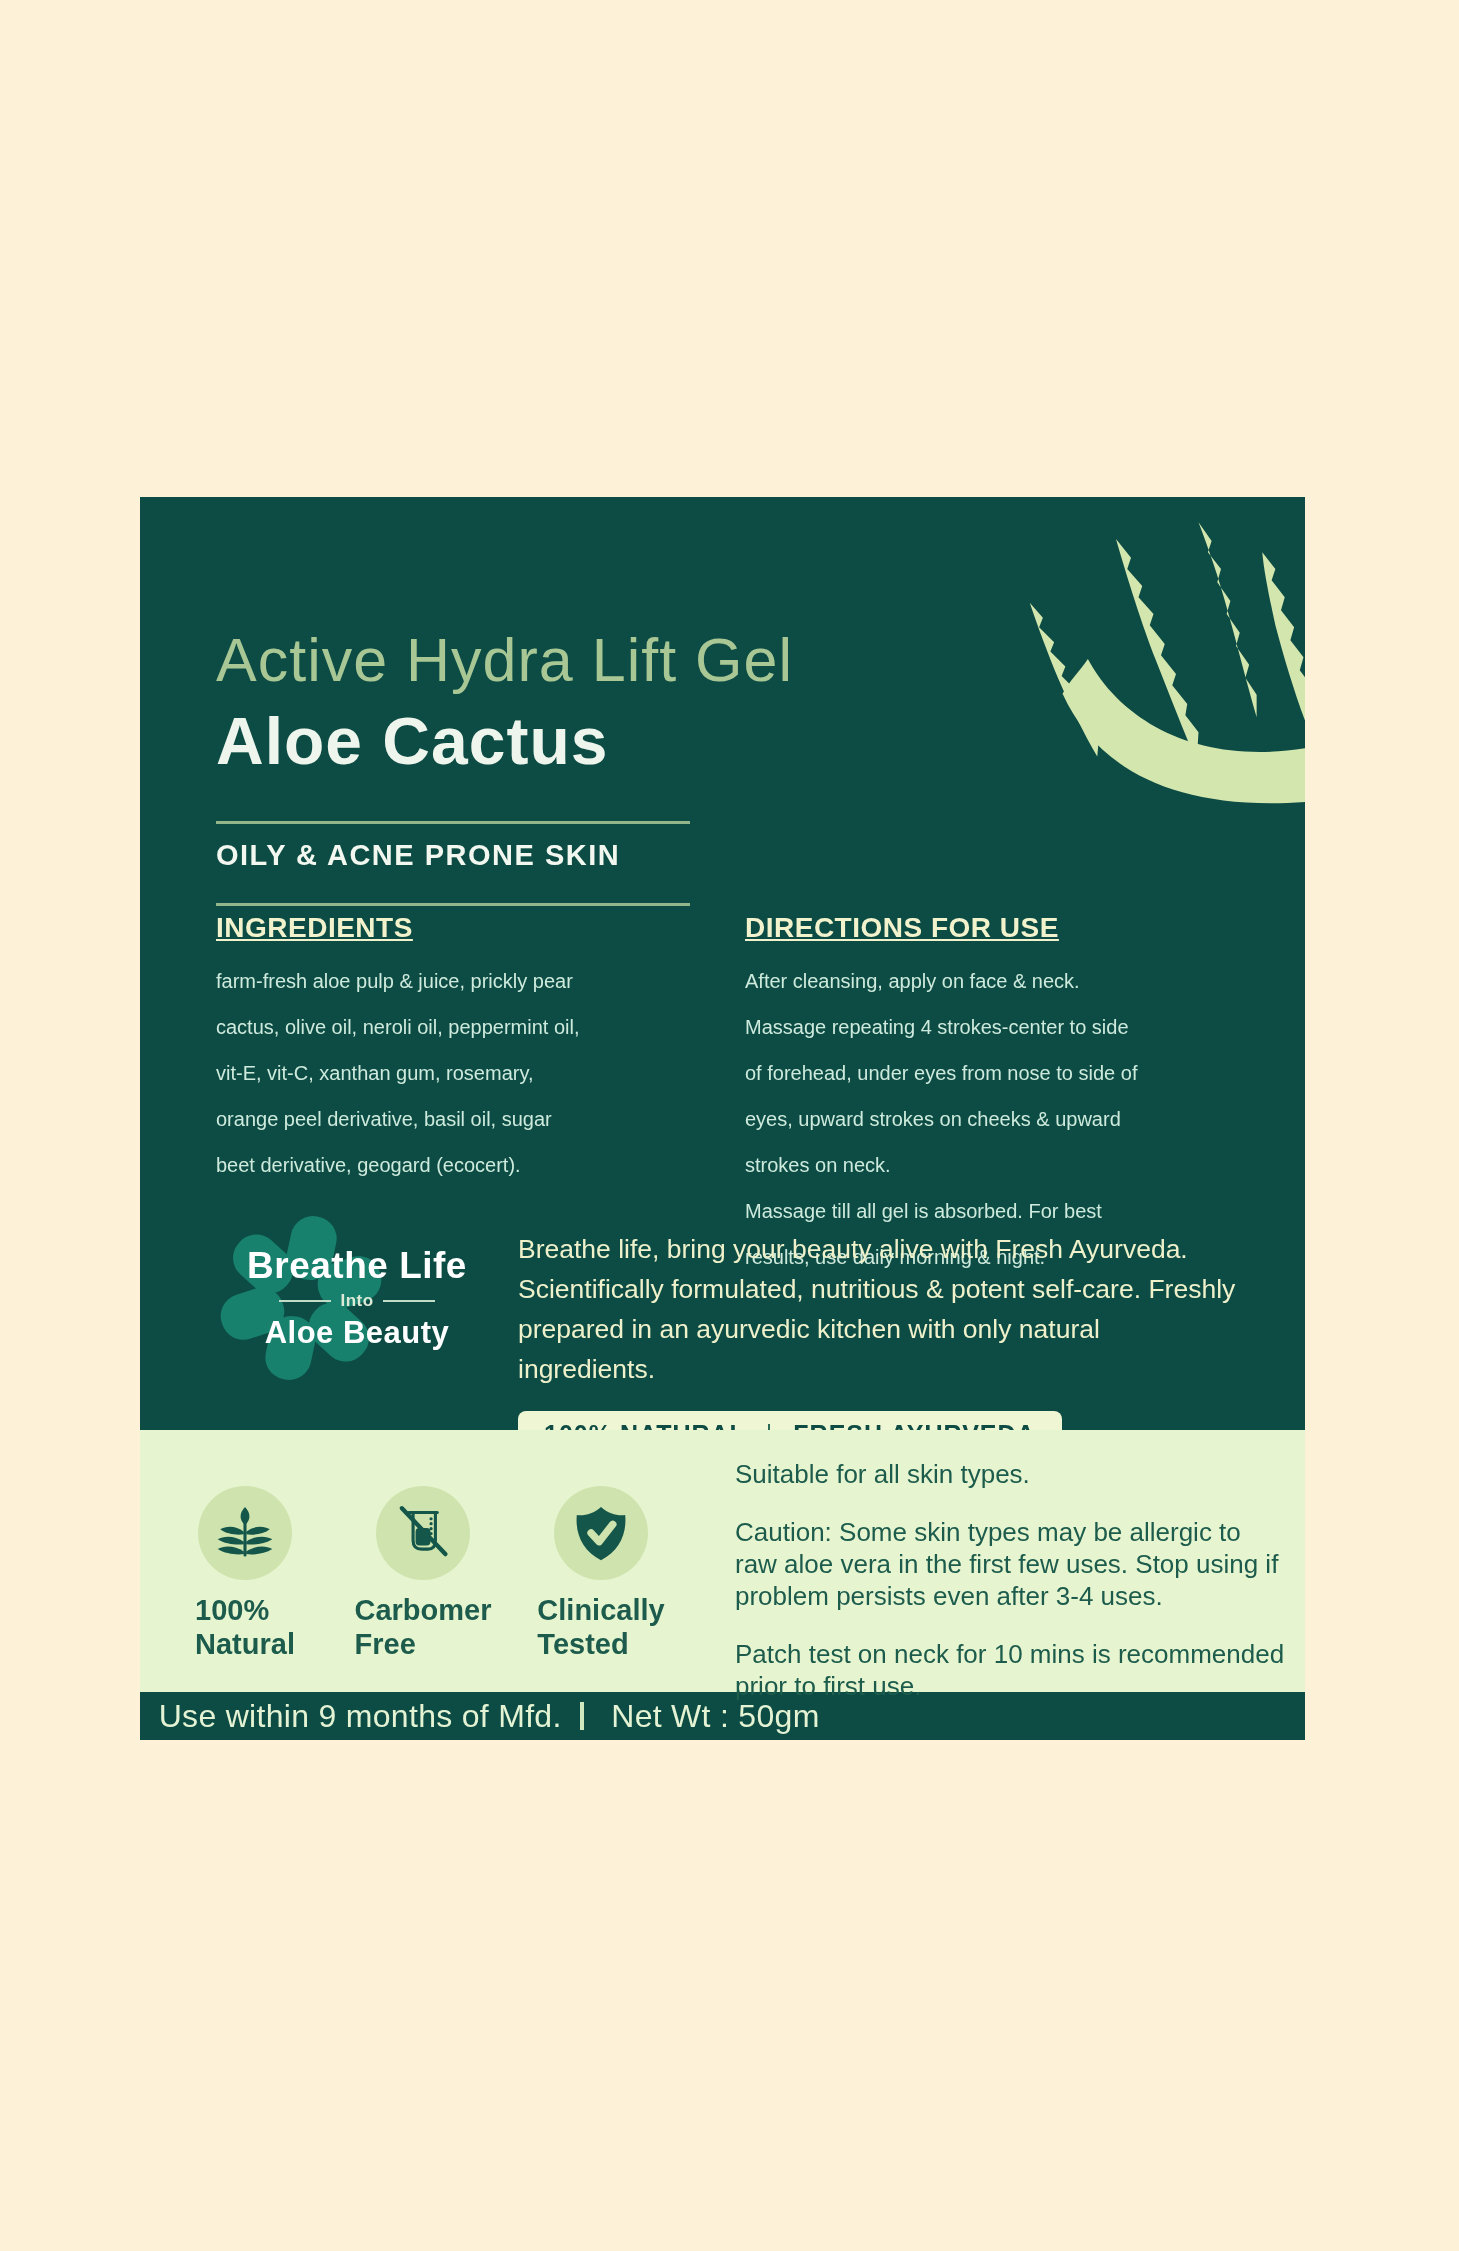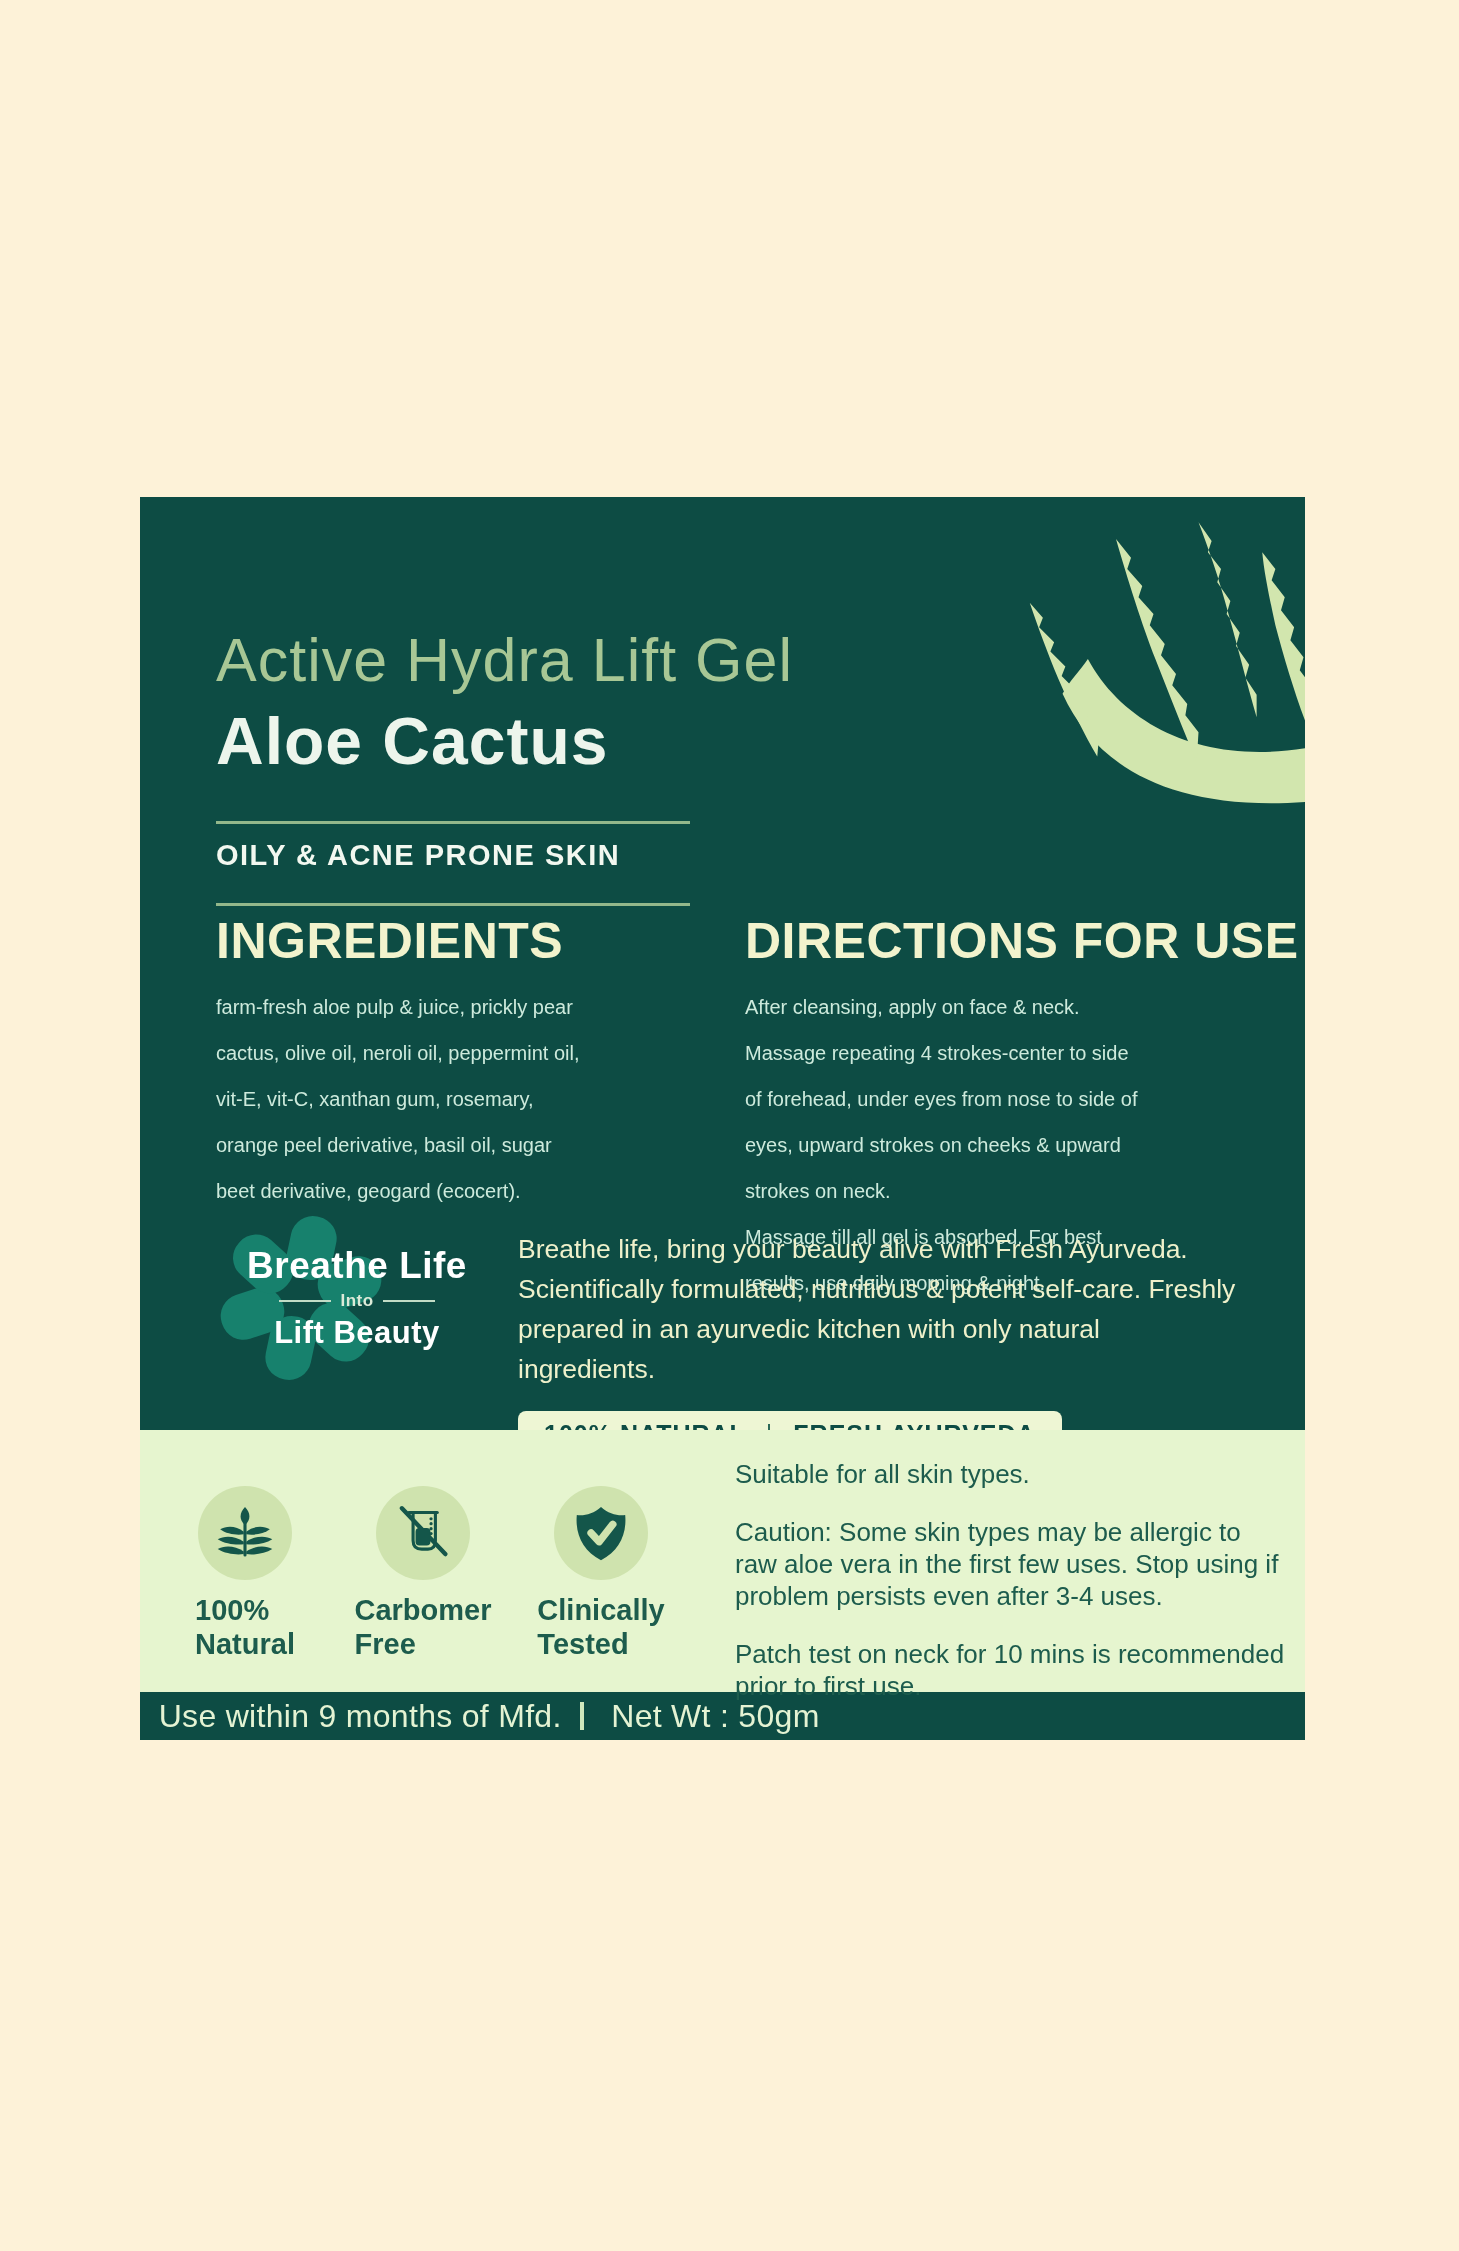--- a/index.html
+++ b/index.html
@@ -23,21 +23,21 @@
   .skin-box{
     margin-top:42px;display:inline-block;white-space:nowrap;
     border-top:3px solid var(--border-sage,#93b78b);
     border-bottom:3px solid var(--border-sage,#93b78b);
     padding:15px 70px 31px 0;
     font-size:29px;font-weight:700;color:#f2f8f0;letter-spacing:1.5px;
   }
   .columns{position:absolute;left:76px;top:415px;display:flex;gap:64px;}
   .col-ing{width:465px;}
   .col-dir{width:600px;}
-  .sec-h{font-size:50px;font-weight:700;color:var(--heading-cream,#f2f3cd);letter-spacing:.5px;margin:0 0 14px 0;}
+  .sec-h{font-size:28px;font-weight:700;color:var(--heading-cream,#f2f3cd);letter-spacing:.5px;margin:0 0 14px 0;text-decoration:underline;}
   .sec-body{font-size:20px;line-height:46px;color:var(--body-mint,#cdeadc);white-space:pre-line;}
   .brand{position:absolute;left:70px;top:706px;width:1030px;display:flex;}
   .logo-wrap{position:relative;width:290px;height:200px;flex:none;}
   .flower-svg{position:absolute;left:6px;top:0;width:170px;height:190px;}
   .logo-text{position:absolute;left:22px;top:42px;width:250px;text-align:center;}
   .lt1{font-size:37px;font-weight:700;color:#ffffff;letter-spacing:.5px;}
   .lt-mid{display:flex;align-items:center;justify-content:center;gap:9px;margin:4px 0;}
   .lt-mid .rule{width:52px;height:2px;background:#c2dcc6;}
   .lt-mid .into{font-size:17px;font-weight:700;color:#dcead8;letter-spacing:.5px;}
   .lt3{font-size:31px;font-weight:700;color:#ffffff;letter-spacing:.5px;}
@@ -124,21 +124,21 @@
           <rect x="62" y="12" width="46" height="64" rx="22" transform="rotate(252 85 95)"></rect>
           <rect x="62" y="12" width="46" height="64" rx="22" transform="rotate(312 85 95)"></rect>
         </svg>
         <div class="logo-text">
           <div class="lt1">Breathe Life</div>
           <div class="lt-mid">
             <span class="rule"></span>
             <span class="into">Into</span>
             <span class="rule"></span>
           </div>
-          <div class="lt3">Lift Beauty</div>
+          <div class="lt3">Aloe Beauty</div>
         </div>
       </div>
       <div class="brand-right">
         <div class="blurb">Breathe life, bring your beauty alive with Fresh Ayurveda.
 Scientifically formulated, nutritious &amp; potent self-care. Freshly
 prepared in an ayurvedic kitchen with only natural ingredients.</div>
         <div class="badge">
           <span>100% NATURAL</span>
           <span class="bdiv">|</span>
           <span>FRESH AYURVEDA</span>

